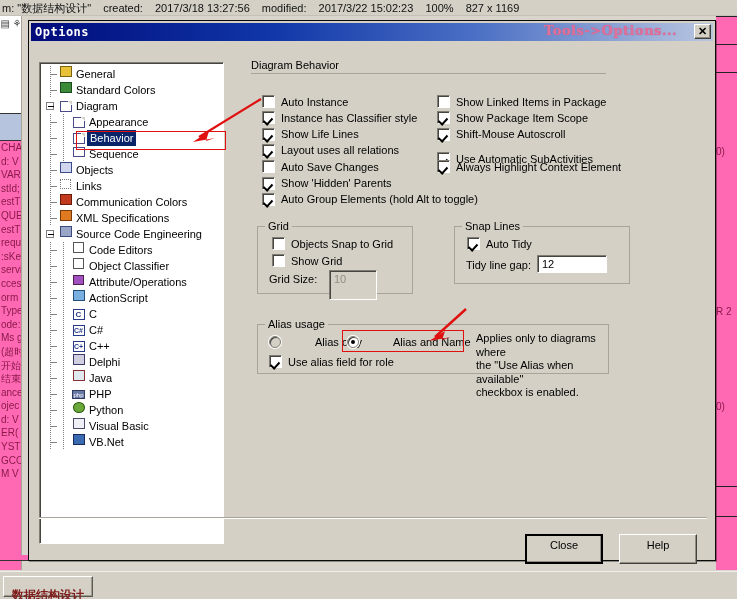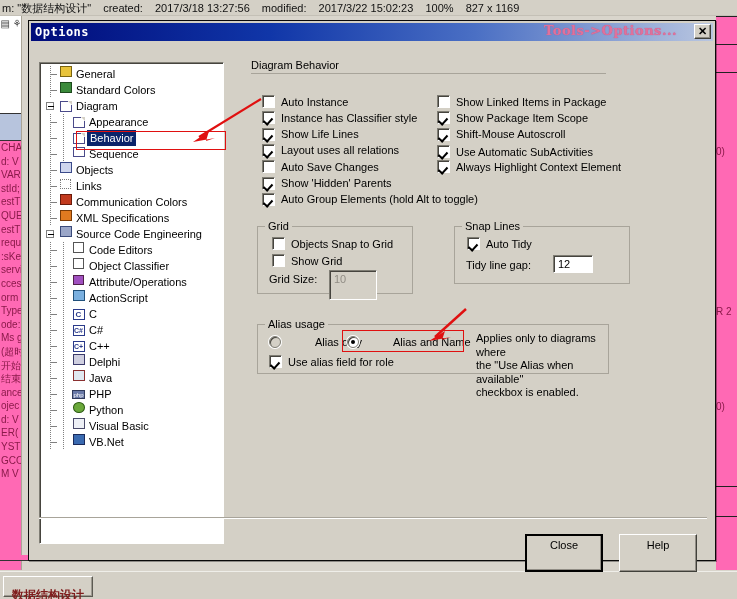--- a/index.html
+++ b/index.html
@@ -221,21 +221,21 @@
     box-shadow: inset 1px 1px 0 #46443e;
     font-size: 11px; line-height: 17px; padding-left: 4px; color: #000;
   }
   .txtfield.disabled { background:#d4d0c6; color:#918d85; }
 
   .helptext {
     position: absolute; font-size: 11px; color: #000; line-height: 13.5px;
   }
 
   .btn {
-    position: absolute; height: 38px;
+    position: absolute; height: 30px;
     background: #d4d0c6;
     border: 1px solid #ffffff;
     border-right-color: #40403a; border-bottom-color: #40403a;
     box-shadow: inset -1px -1px 0 #918d85;
     font-size: 11px; text-align: center; line-height: 20px; color: #000;
   }
   .btn.default { border: 2px solid #000; line-height: 18px; }
   .sep-line { position:absolute; height:1px; background:#a8a49a; }
   .sep-line2 { position:absolute; height:1px; background:#ffffff; }
 
@@ -503,21 +503,21 @@
           <span>Show Linked Items in Package</span>
         </div>
         <div class="cbrow" style="left: 408px; top: 90.3px;">
           <span class="cbox checked"></span>
           <span>Show Package Item Scope</span>
         </div>
         <div class="cbrow" style="left: 408px; top: 106.6px;">
           <span class="cbox checked"></span>
           <span>Shift-Mouse Autoscroll</span>
         </div>
-        <div class="cbrow" style="left: 408px; top: 124px;">
+        <div class="cbrow" style="left: 408px; top: 131px;">
           <span class="cbox checked"></span>
           <span>Use Automatic SubActivities</span>
         </div>
         <div class="cbrow" style="left: 408px; top: 139.2px;">
           <span class="cbox checked"></span>
           <span>Always Highlight Context Element</span>
         </div>
       </div>
 
     <div class="grp" style="left:228px; top:205px; width:156px; height:68px;">
@@ -535,21 +535,21 @@
     <div class="txtfield disabled" style="left:300px; top:249px; width:48px; height:30px;">10</div>
 
     <div class="grp" style="left:425px; top:205px; width:176px; height:58px;">
       <div class="grp-title">Snap Lines</div>
     </div>
     <div class="cbrow" style="left:438px; top:216px;">
       <span class="cbox checked"></span>
       <span>Auto Tidy</span>
     </div>
     <div class="sectionhdr" style="left:437px; top:238px;">Tidy line gap:</div>
-    <div class="txtfield" style="left:524px; top:234px; width:40px; height:18px;">12</div>
+    <div class="txtfield" style="left:508px; top:234px; width:70px; height:18px;">12</div>
 
     <div class="grp" style="left:228px; top:303px; width:352px; height:50px;">
       <div class="grp-title">Alias usage</div>
     </div>
     <div class="rbrow" style="left:240px; top:315px;">
       <span class="radio dim"></span>
       <span>Alias only</span>
     </div>
     <div class="rbrow" style="left:318px; top:315px;">
       <span class="radio on"></span>

